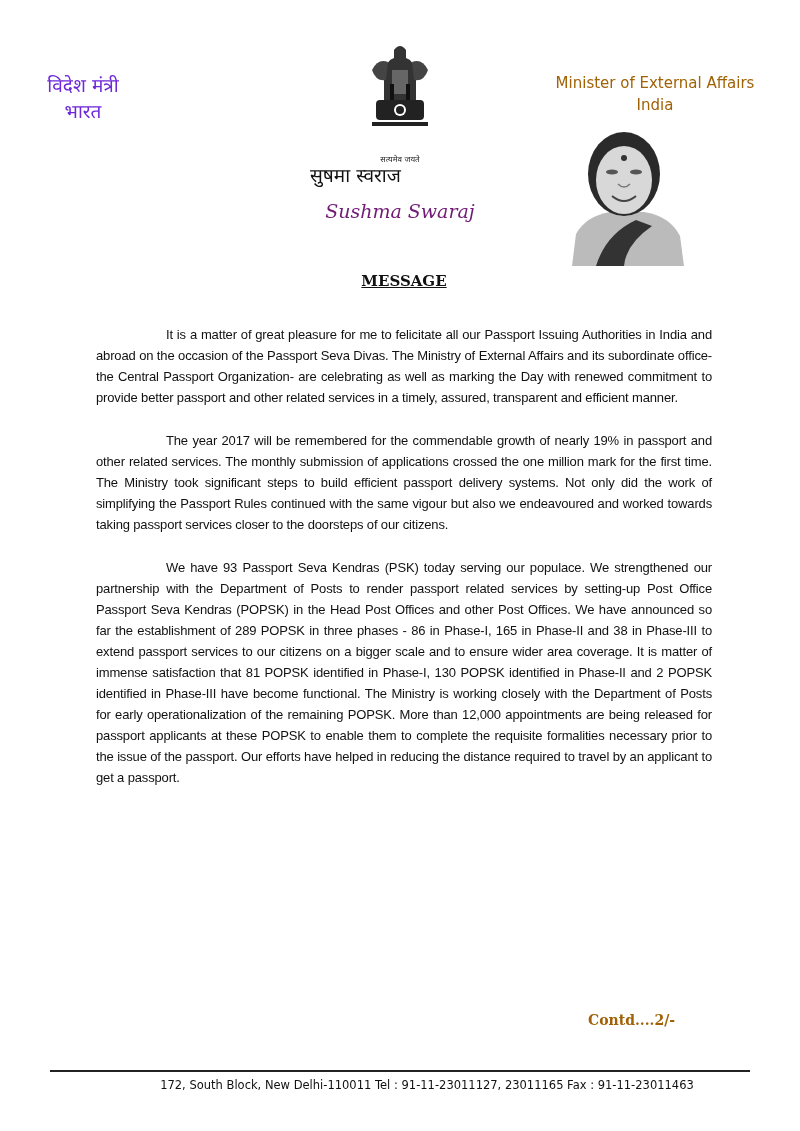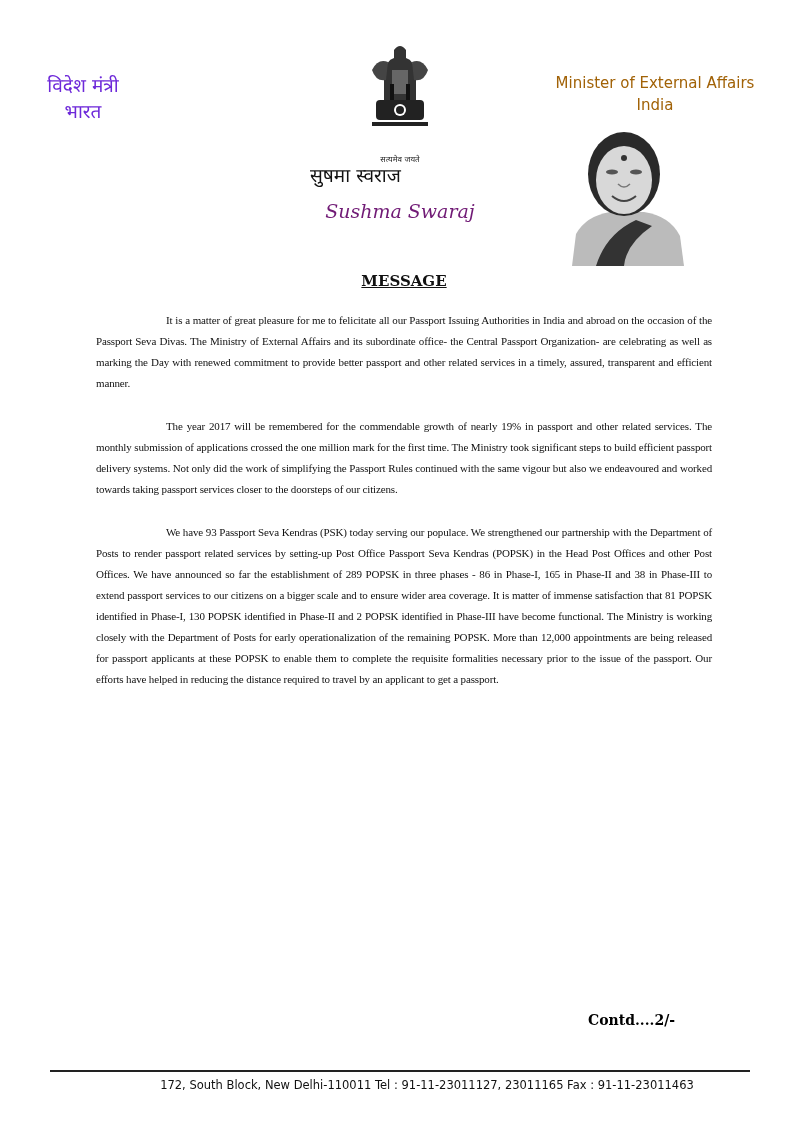--- a/index.html
+++ b/index.html
@@ -12,25 +12,25 @@
   .motto { position:absolute; left:340px; top:140px; width:120px; text-align:center;
     font-family:"DejaVu Sans", sans-serif; font-size:8px; color:#222;margin-top:13px; }
   .name-hi { position:absolute; left:310px; top:162px; width:180px; 
     font-family:"DejaVu Sans", sans-serif; font-size:19px; color:#111; }
   .name-en { position:absolute; left:310px; top:200px; width:180px; text-align:center;
     font-family:"DejaVu Serif", serif; font-style:italic; font-size:19px; color:#701a75; }
   .portrait { position:absolute; left:566px; top:116px; width:122px; height:150px; }
   .heading { position:absolute; left:0; top:272px; width:808px; text-align:center;
     font-family:"DejaVu Serif", serif; font-weight:bold; font-size:15px;
     text-decoration:underline; color:#111; }
-  .body { position:absolute; left:96px; top:310px; width:616px;
-    font-family:Liberation Serif, serif; font-size:11px; line-height:21px; color:#111; }
+  .body { position:absolute; left:96px; top:324px; width:616px;
+    font-family:Liberation Sans, sans-serif; font-size:13px; line-height:21px; color:#111; }
   .body p { margin:0 0 22px 0; text-align:justify; text-indent:70px; letter-spacing:-0.15px; }
   .contd { position:absolute; left:588px; top:1012px;
-    font-family:"DejaVu Serif", serif; font-weight:bold; font-size:14px; color:#000000; }
+    font-family:"DejaVu Serif", serif; font-weight:bold; font-size:14px; color:#a16207; }
   .rule { position:absolute; left:50px; top:1070px; width:700px; height:2px; background:#222; }
   .footer { position:absolute; left:0; top:1078px; width:800px; text-align:center;
     font-family:"DejaVu Sans", sans-serif; font-size:11.5px; color:#111;margin-left:27px; }
 </style>
 </head>
 <body>
 
 <div class="hi-title">
   <div>विदेश मंत्री</div>
   <div>भारत</div>

